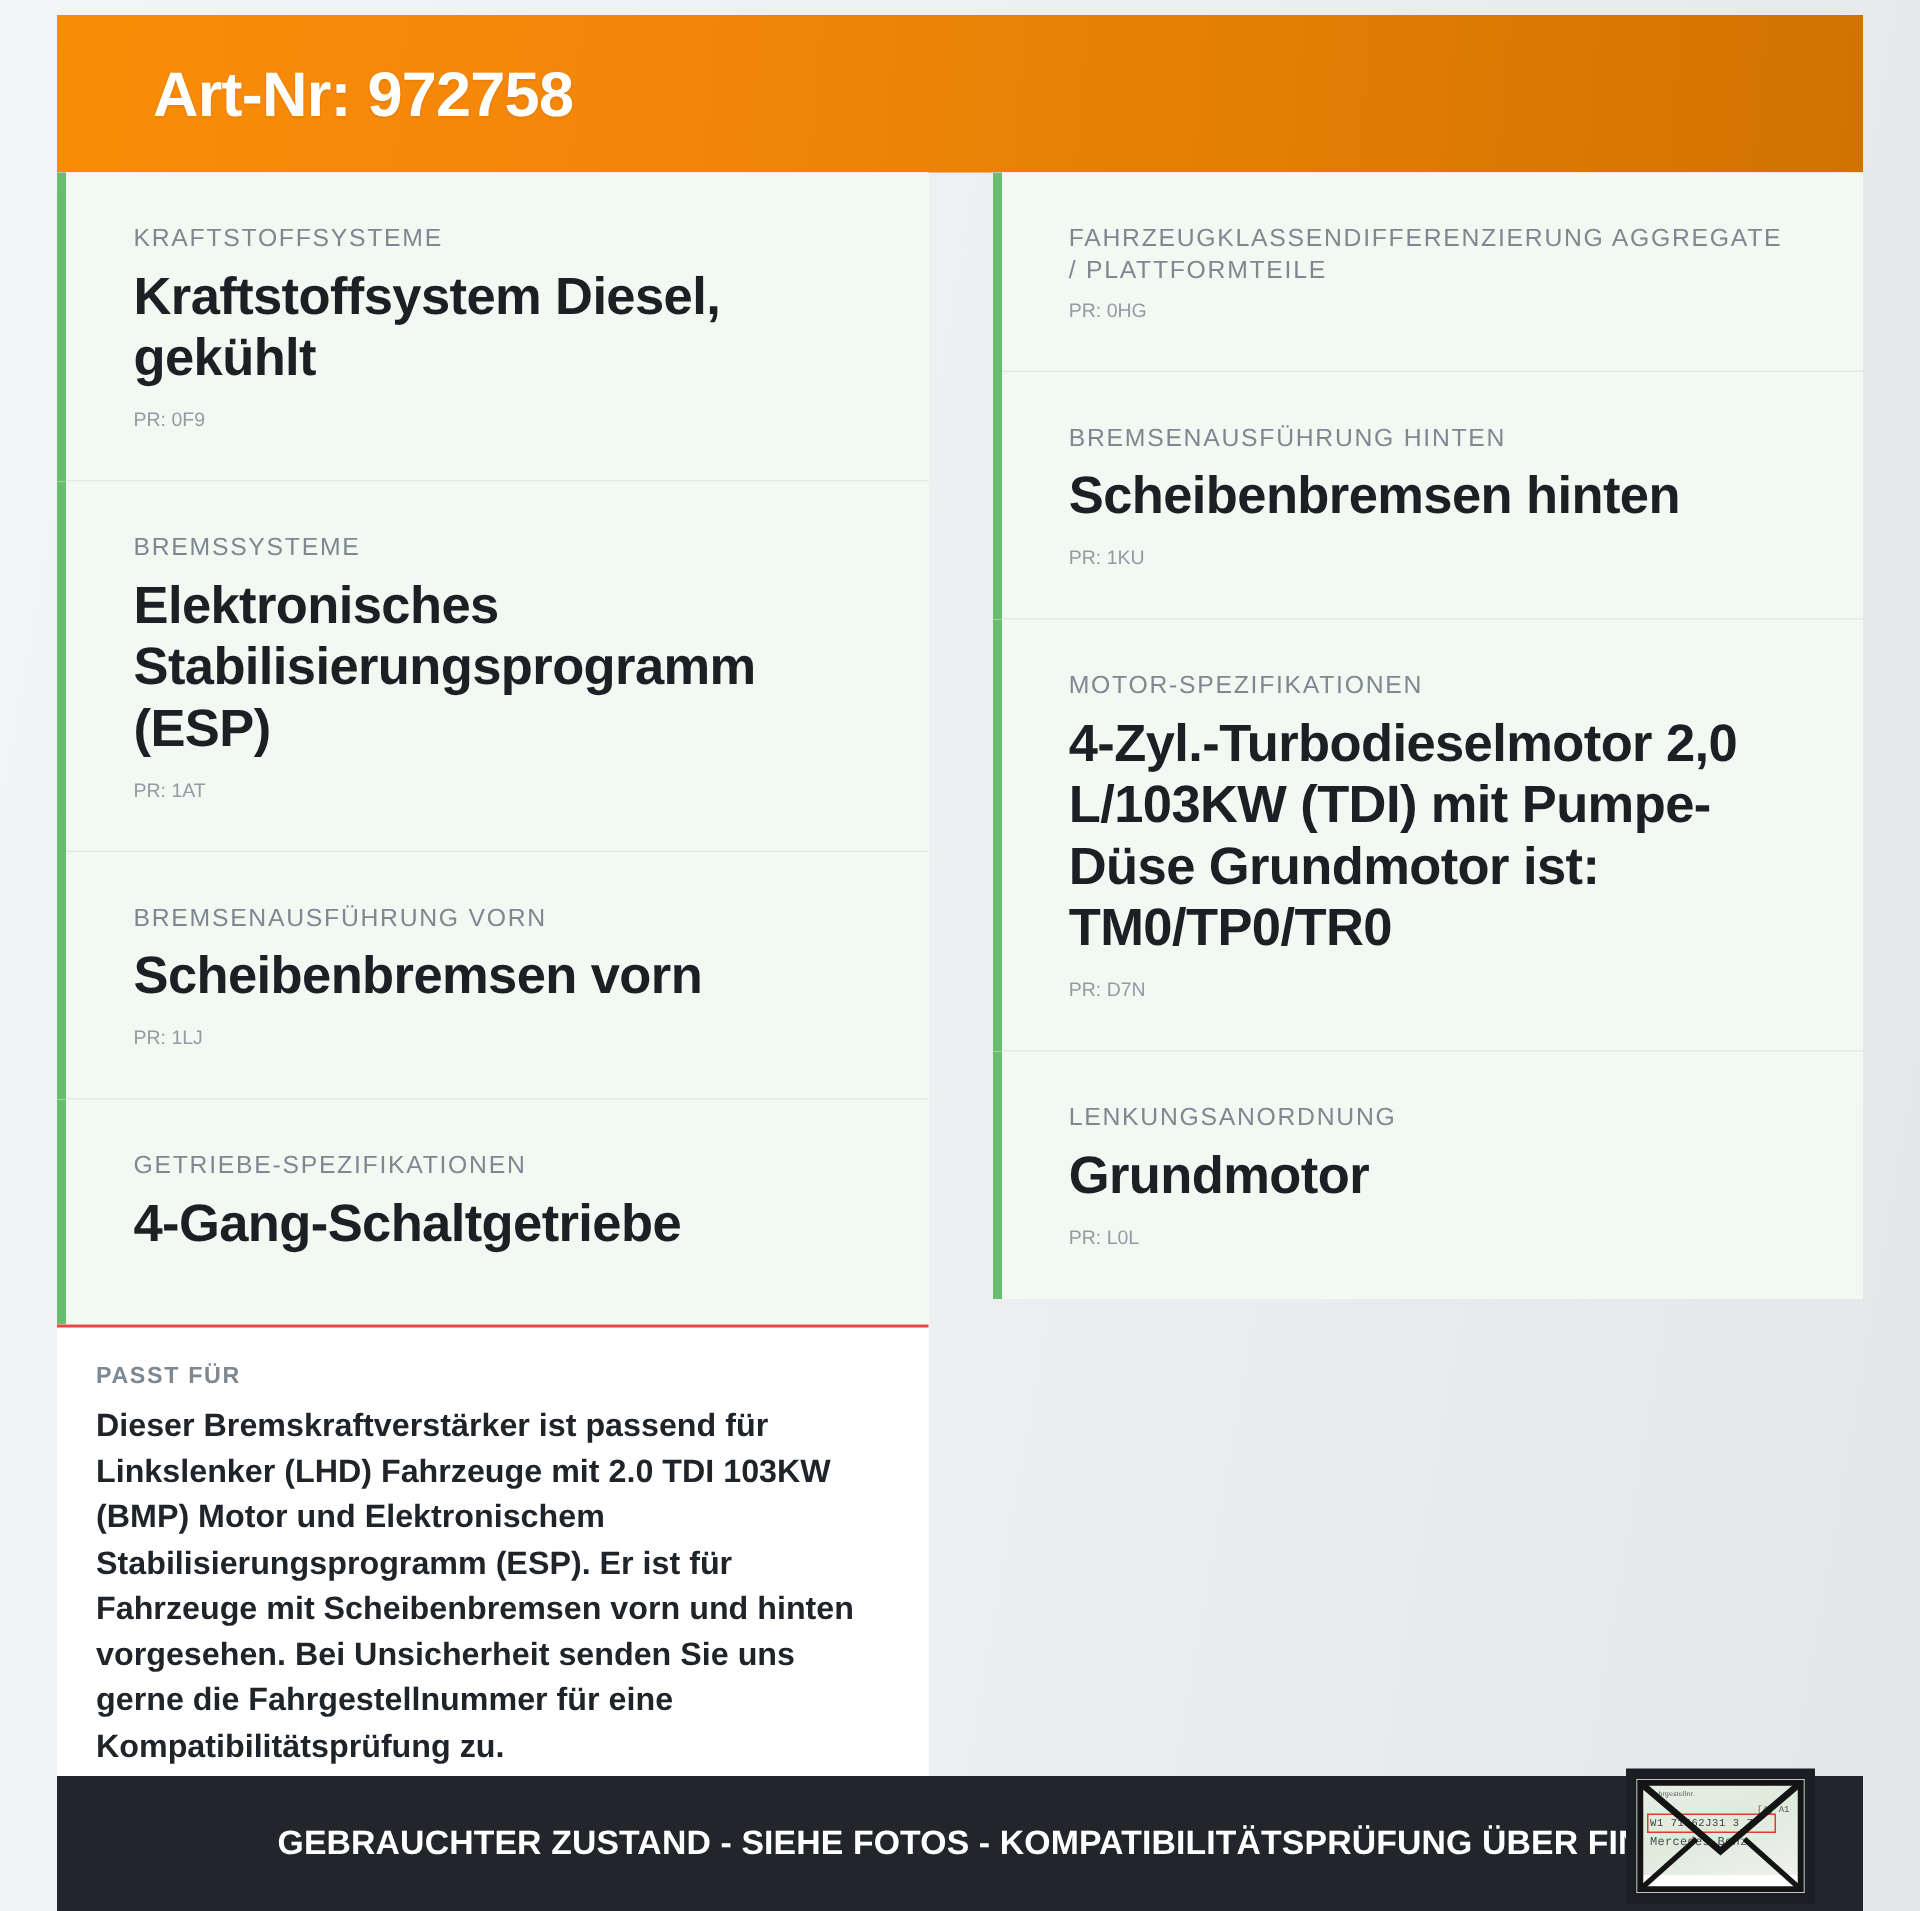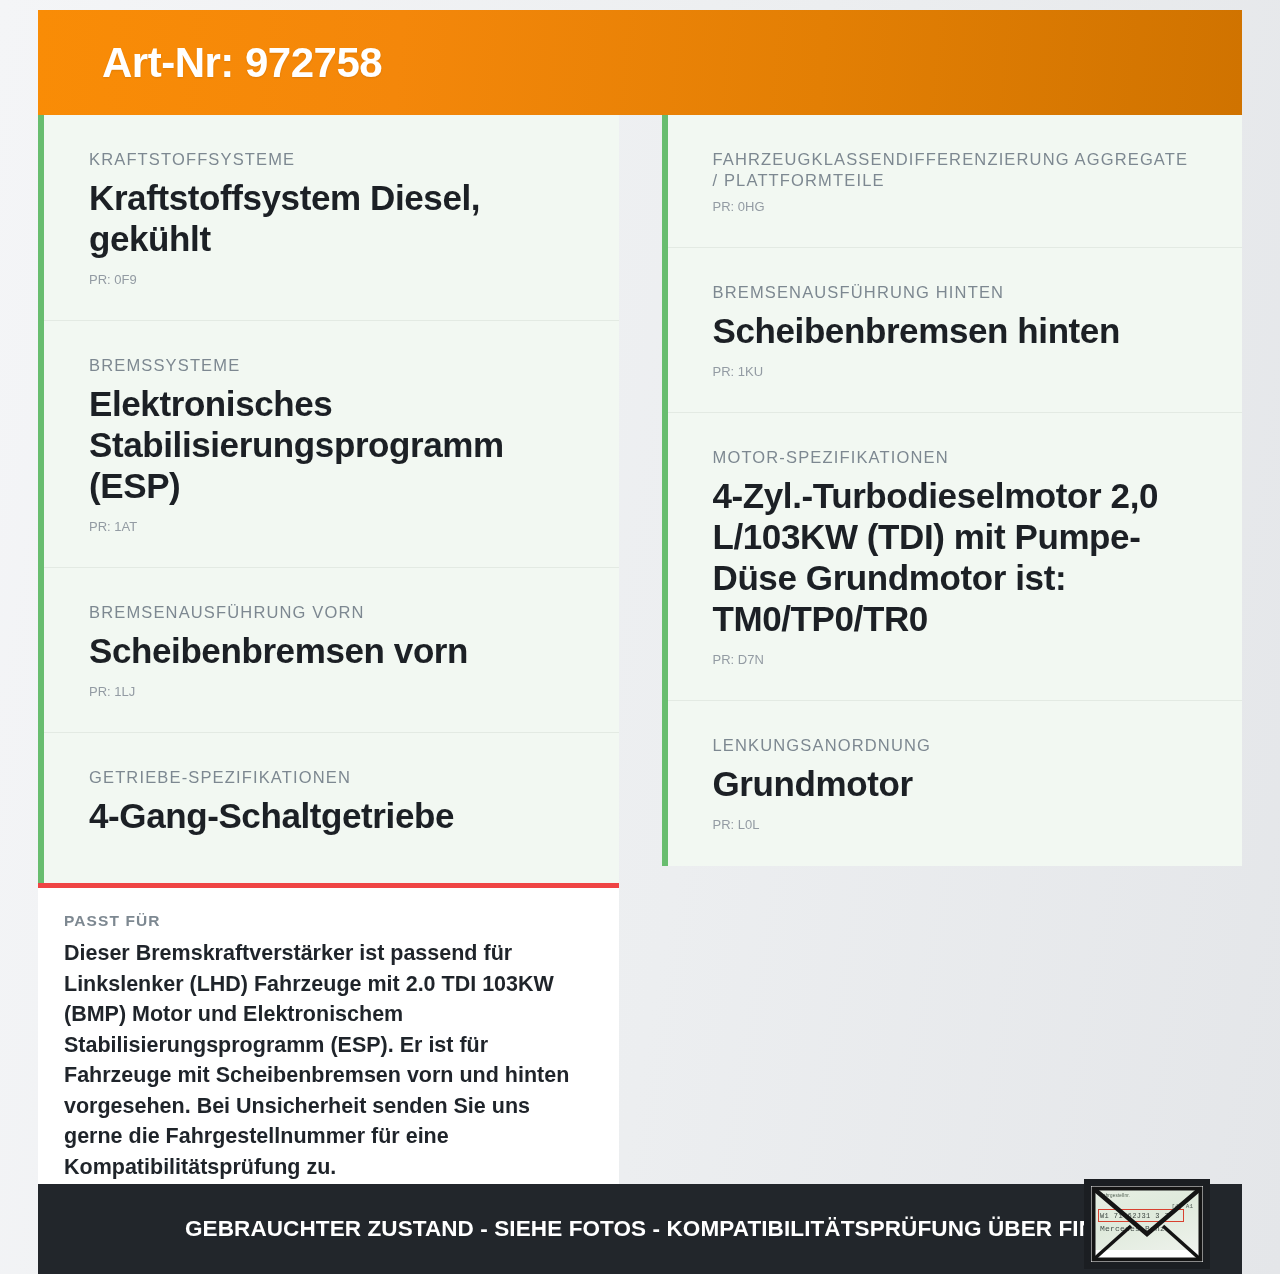--- a/index.html
+++ b/index.html
@@ -100,21 +100,21 @@
     font-weight: normal;
     margin: 0;
   }
 
   
   .fits {
     position: relative;
     background: #ffffff;
     box-sizing: border-box;
     padding: 24px 40px 26px 26px;
-    border-top: 5px solid #ef4444;
+    border-top: 2px solid #ef4444;
   }
   .fits-label {
     color: #7d8891;
     font-size: 15.5px;
     font-weight: bold;
     letter-spacing: 1.1px;
     text-transform: uppercase;
     margin: 0 0 8px 0;
   }
   .fits-text {

